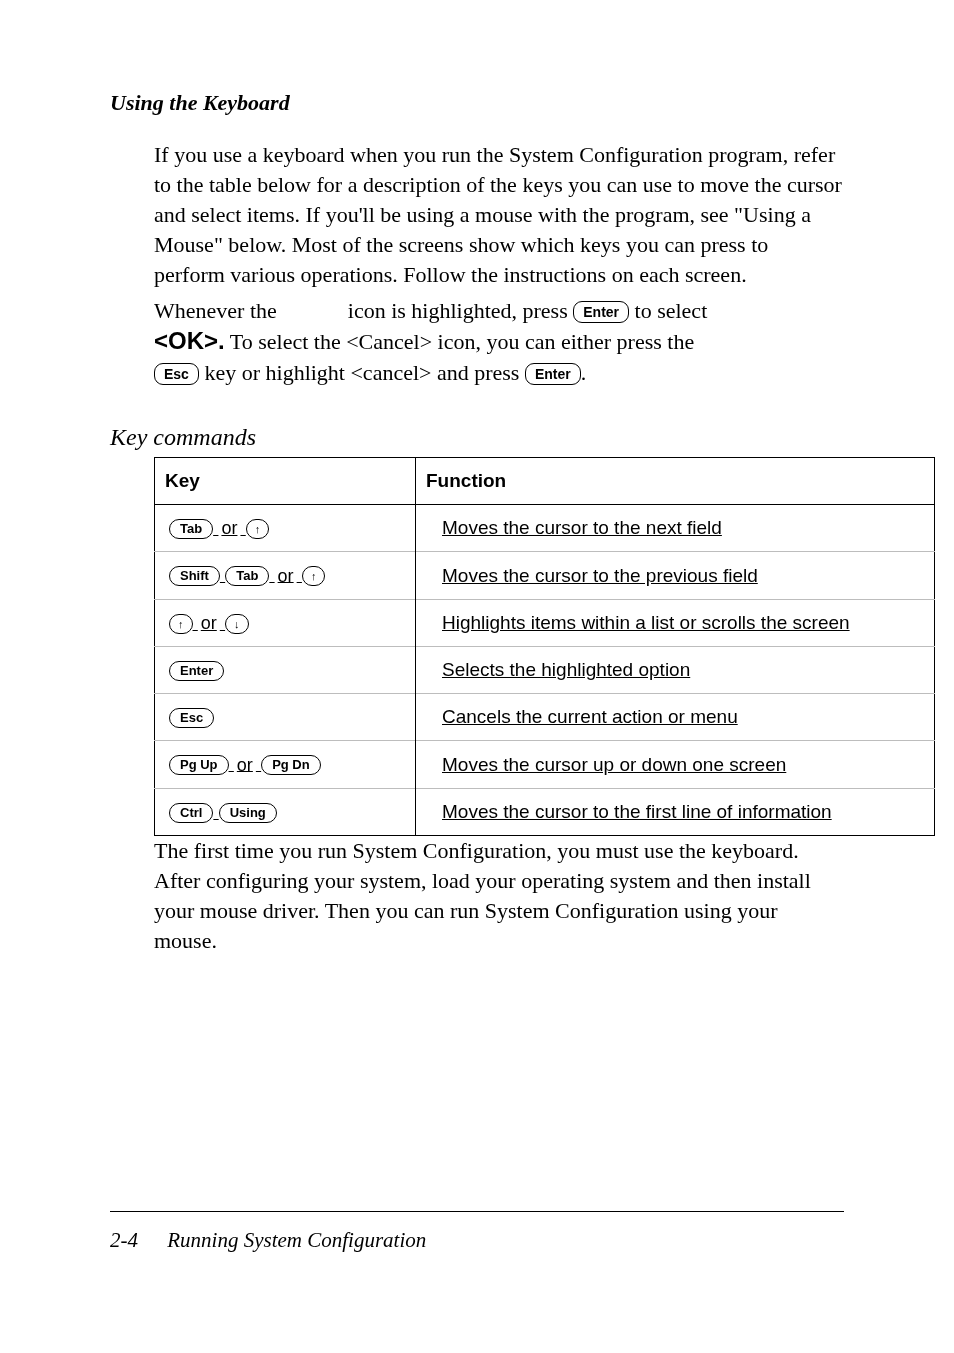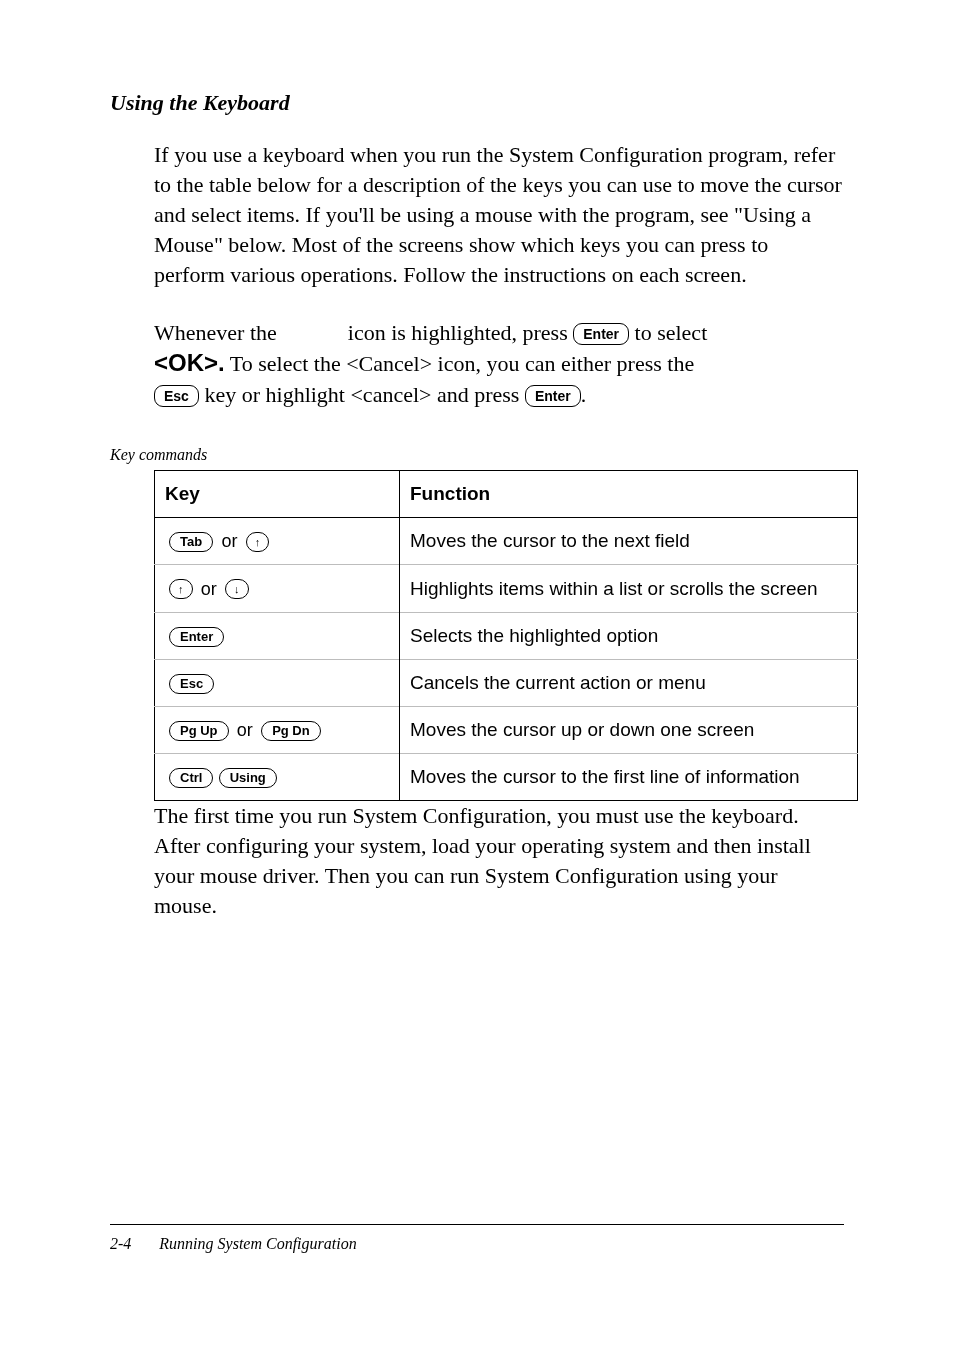--- a/index.html
+++ b/index.html
@@ -22,42 +22,43 @@
     font-size: 22px;
     margin: 0 0 24px 0;
   }
   .body-block {
     margin-left: 44px;
     font-size: 22px;
     line-height: 1.36;
   }
   .caption {
     font-style: italic;
-    font-size: 16px;
+    font-size: 24px;
     margin: 36px 0 6px 0;
   }
   table.key-table {
     border-collapse: collapse;
-    width: 704px;
+    width: 781px;
     margin-left: 44px;
     font-family: "Arial Narrow", Arial, "Helvetica Neue", Helvetica, sans-serif;
     font-stretch: condensed;
   }
   table.key-table th, table.key-table td {
     text-align: left;
     vertical-align: middle;
   }
   table.key-table th {
     font-weight: bold;
     font-size: 19px;
     padding: 12px 10px 12px 10px;
   }
   table.key-table td {
     font-size: 19px;
-    padding: 12px 10px;
+    padding: 12px 26px;
+    text-decoration: underline;
   }
   table.key-table td.keycol {
     width: 220px;
     padding-left: 14px;
   }
   
   table.key-table { border: 1px solid #000; }
   table.key-table th { border-bottom: 1px solid #000; }
   table.key-table th + th { border-left: 1px solid #000; }
   table.key-table td + td { border-left: 1px solid #000; }
@@ -93,32 +94,32 @@
     height: 20px;
     vertical-align: 1px;
     background: #fff;
   }
   .keyjoin {
     font-family: "Arial Narrow", Arial, sans-serif;
     font-size: 18px;
     margin: 0 3px;
     vertical-align: middle;
   }
-  .para2 { margin-top: 28px; }
+  .para2 { margin-top: 6px; }
   .bold-ok { font-family: Arial, Helvetica, sans-serif; font-weight: bold; font-size: 24px; }
 
   .footer {
     position: absolute;
     left: 110px;
     right: 110px;
     bottom: 100px;
     border-top: 1px solid #000;
-    padding-top: 10px;
+    padding-top: 16px;
     font-style: italic;
-    font-size: 16px;
+    font-size: 21px;
     margin-top: 24px;
   }
   .footer .pagenum { margin-right: 24px; }
   .icon-gap { display:inline-block; width: 60px; }
 </style>
 </head>
 <body>
 
 <div class="page">
 
@@ -151,20 +152,24 @@
         <th>Key</th>
         <th>Function</th>
       </tr>
     </thead>
     <tbody id="key-table-body">
         <tr>
           <td class="keycol"><span class="key">Tab</span> <span class="keyjoin">or</span> <span class="key small">↑</span> </td>
           <td>Moves the cursor to the next field</td>
         </tr>
         <tr>
+          <td class="keycol"><span class="key">Shift</span> <span class="key">Tab</span> <span class="keyjoin">or</span> <span class="key small">↑</span> </td>
+          <td>Moves the cursor to the previous field</td>
+        </tr>
+        <tr>
           <td class="keycol"><span class="key small">↑</span> <span class="keyjoin">or</span> <span class="key small">↓</span> </td>
           <td>Highlights items within a list or scrolls the screen</td>
         </tr>
         <tr>
           <td class="keycol"><span class="key">Enter</span> </td>
           <td>Selects the highlighted option</td>
         </tr>
         <tr>
           <td class="keycol"><span class="key">Esc</span> </td>
           <td>Cancels the current action or menu</td>

